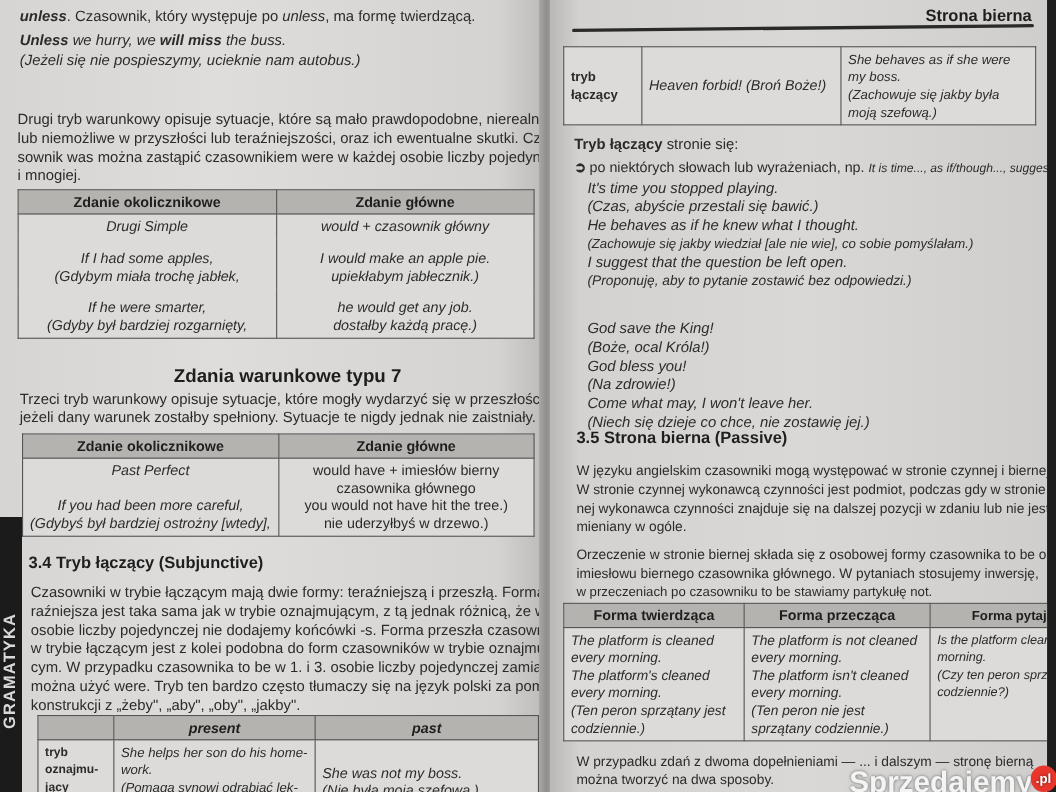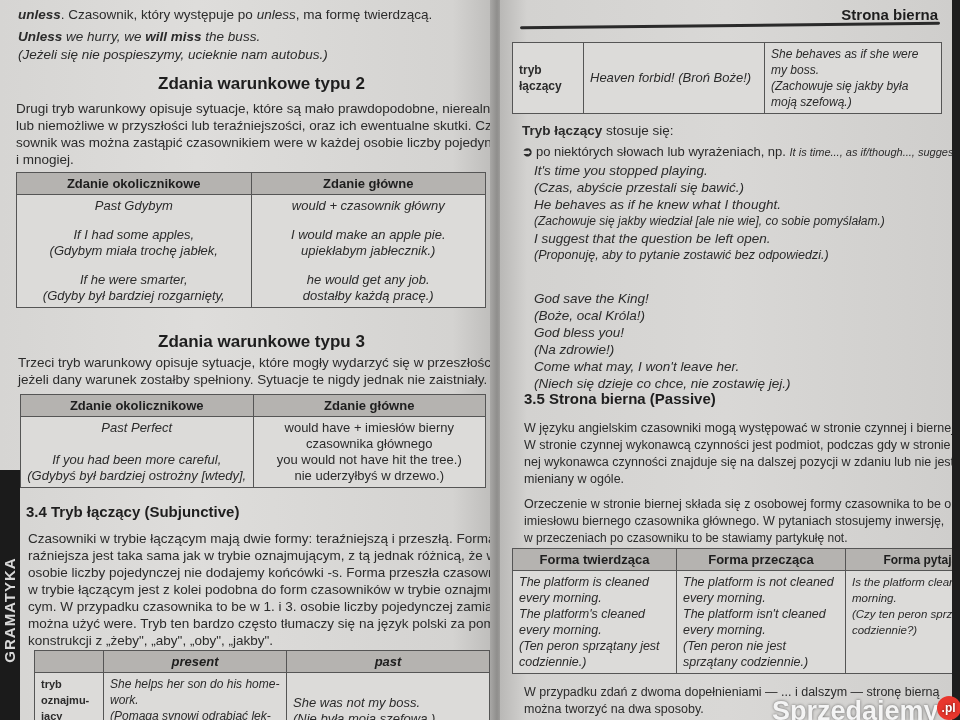--- a/index.html
+++ b/index.html
@@ -58,52 +58,51 @@
 <div class="page page-left">
 
   <div class="abs txt" style="left:18px;top:6px;">
     <span class="b it">unless</span><span>. Czasownik, który występuje po </span><span class="it">unless</span><span>, ma formę twierdzącą.</span>
   </div>
   <div class="abs txt it" style="left:18px;top:28px;">
     <span class="b">Unless</span><span> we hurry, we </span><span class="b">will miss</span><span> the buss.</span>
   </div>
   <div class="abs txt it" style="left:18px;top:46px;">(Jeżeli się nie pospieszymy, ucieknie nam autobus.)</div>
 
-  <div class="abs h2" style="left:158px;top:74px;">Zdania warunkowe typu 2</div>
   <div class="abs txt" style="left:16px;top:100px;">Drugi tryb warunkowy opisuje sytuacje, które są mało prawdopodobne, nierealne</div>
   <div class="abs txt" style="left:16px;top:117px;">lub niemożliwe w przyszłości lub teraźniejszości, oraz ich ewentualne skutki. Cza-</div>
   <div class="abs txt" style="left:16px;top:134px;">sownik was można zastąpić czasownikiem were w każdej osobie liczby pojedynczej</div>
   <div class="abs txt" style="left:16px;top:151px;">i mnogiej.</div>
 
   <table class="gt" style="left:16px;top:172px;width:470px;">
     <tbody>
         <tr>
       <th style="width:50%">Zdanie okolicznikowe</th>
       <th>Zdanie główne</th>
     </tr>
     <tr>
-      <td class="center it" style="border-bottom:none;">Past Gdybym</td>
+      <td class="center it" style="border-bottom:none;">Drugi Simple</td>
       <td class="center it" style="border-bottom:none;">would + czasownik główny</td>
     </tr>
     <tr>
       <td class="center it" style="white-space:pre-line;border-top:none;border-bottom:none;padding-top:10px;">If I had some apples,
 (Gdybym miała trochę jabłek,</td>
       <td class="center it" style="white-space:pre-line;border-top:none;border-bottom:none;padding-top:10px;text-align:center;">I would make an apple pie.
 upiekłabym jabłecznik.)</td>
     </tr>
     <tr>
       <td class="center it" style="white-space:pre-line;border-top:none;padding-top:10px;">If he were smarter,
 (Gdyby był bardziej rozgarnięty,</td>
       <td class="center it" style="white-space:pre-line;border-top:none;padding-top:10px;">he would get any job.
 dostałby każdą pracę.)</td>
     </tr>
   </tbody>
     </table>
 
-  <div class="abs h2" style="left:158px;top:332px;">Zdania warunkowe typu 3</div>
+  <div class="abs h2" style="left:158px;top:332px;">Zdania warunkowe typu 7</div>
   <div class="abs txt" style="left:18px;top:354px;">Trzeci tryb warunkowy opisuje sytuacje, które mogły wydarzyć się w przeszłości,</div>
   <div class="abs txt" style="left:18px;top:371px;">jeżeli dany warunek zostałby spełniony. Sytuacje te nigdy jednak nie zaistniały.</div>
 
   <table class="gt" style="left:20px;top:394px;width:466px;">
     <tbody>
         <tr>
       <th style="width:50%">Zdanie okolicznikowe</th>
       <th>Zdanie główne</th>
     </tr>
     <tr>
@@ -160,21 +159,21 @@
         <tr>
       <td class="b" style="width:58px;vertical-align:middle;font-size:12px;white-space:normal;">tryb łączący</td>
       <td class="it" style="width:168px;vertical-align:middle;">Heaven forbid! (Broń Boże!)</td>
       <td class="it" style="white-space:pre-line;font-size:12px;">She behaves as if she were my boss.
 (Zachowuje się jakby była moją szefową.)</td>
     </tr>
   </tbody>
     </table>
 
   <div class="abs txt" style="left:22px;top:122px;">
-    <span class="b">Tryb łączący</span><span> stosuje się:</span>
+    <span class="b">Tryb łączący</span><span> stronie się:</span>
   </div>
   <div class="abs txt" style="left:22px;top:143px;font-size:13px;">
     <span class="arrow">➲</span><span>po niektórych słowach lub wyrażeniach, np. </span><span class="it" style="font-size:11px;">It is time..., as if/though..., suggest...</span>
   </div>
   <div class="abs txt it" style="left:34px;top:162px;">It's time you stopped playing.</div>
   <div class="abs txt it" style="left:34px;top:179px;text-align:center;">(Czas, abyście przestali się bawić.)</div>
   <div class="abs txt it" style="left:34px;top:196px;">He behaves as if he knew what I thought.</div>
   <div class="abs txt it" style="left:34px;top:213px;font-size:12px;">(Zachowuje się jakby wiedział [ale nie wie], co sobie pomyślałam.)</div>
   <div class="abs txt it" style="left:34px;top:230px;">I suggest that the question be left open.</div>
   <div class="abs txt it" style="left:34px;top:247px;font-size:12.5px;">(Proponuję, aby to pytanie zostawić bez odpowiedzi.)</div>

